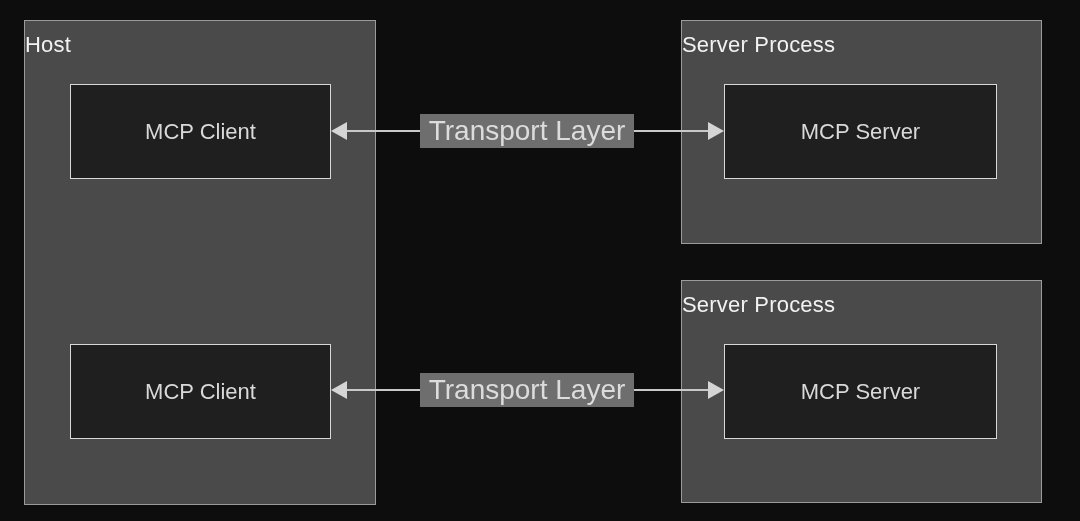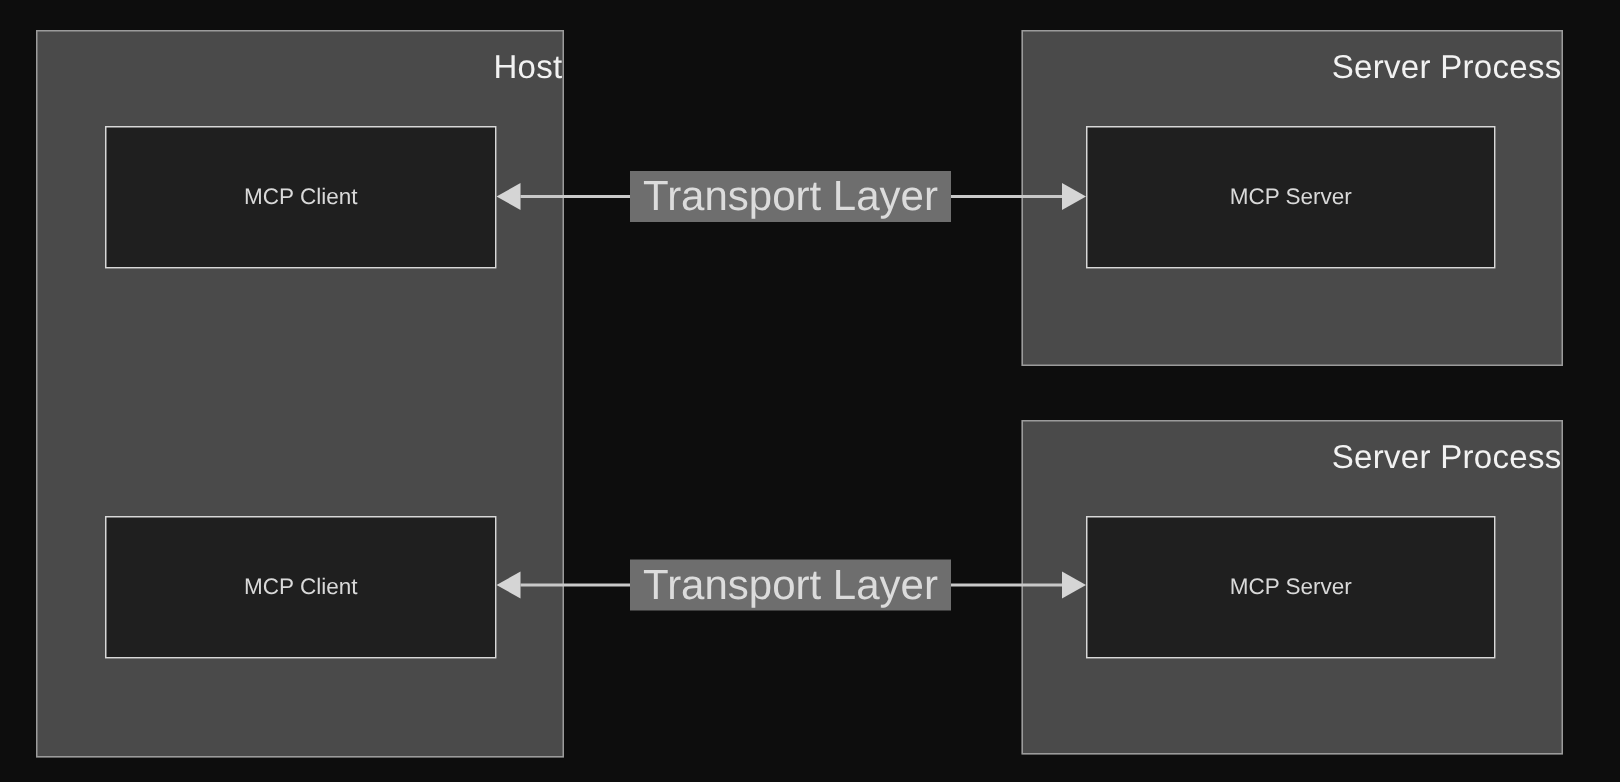--- a/index.html
+++ b/index.html
@@ -22,42 +22,41 @@
   .container-box {
     position: absolute;
     background: #4a4a4a;
     border: 1px solid #9b9b9b;
     box-sizing: border-box;
   }
   .container-title {
     position: absolute;
     left: 0;
     right: 0;
-    text-align: right;
+    text-align: left;
     color: #f2f2f2;
     font-size: 22px;
     line-height: 26px;
     letter-spacing: 0.2px;
     white-space: nowrap;
-    margin-left: 15px;
   }
 
   
   .inner-box {
     position: absolute;
     background: #1f1f1f;
     border: 1px solid #d8d8d8;
     box-sizing: border-box;
     display: flex;
     align-items: center;
     justify-content: center;
   }
   .inner-label {
     color: #d9d9d9;
-    font-size: 15px;
+    font-size: 22px;
     line-height: 27px;
     white-space: nowrap;
   }
 
   
   .connector {
     position: absolute;
     height: 2px;
     background: #c9c9c9;
   }

